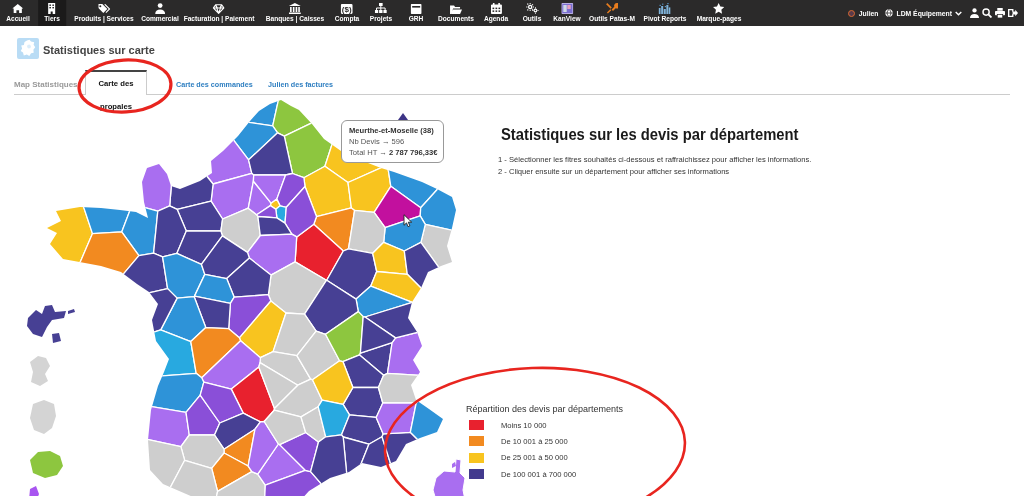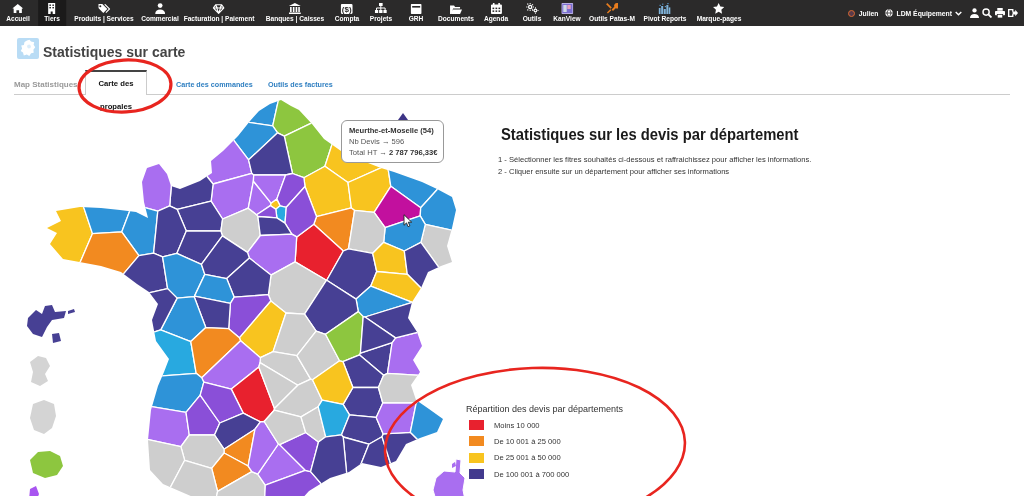--- a/index.html
+++ b/index.html
@@ -2,34 +2,34 @@
 <html><head><meta charset="utf-8"><style>
 * { margin:0; padding:0; box-sizing:border-box; }
 html,body { width:1024px; height:496px; background:#fff; font-family:"Liberation Sans",sans-serif; overflow:hidden; position:relative; }
 .topnav { position:absolute; left:0; top:0; width:1024px; height:26px; background:#2b2a2a; z-index:20; }
 .navitem { position:absolute; top:0; height:26px; transform:translateX(-50%); text-align:center; }
 .navitem.active { background:#1b1a1a; padding:0 6px; }
 .nico { height:14px; display:flex; align-items:flex-end; justify-content:center; padding-top:3px; }
 .nlbl { color:#fff; font-size:6.6px; font-weight:bold; white-space:nowrap; line-height:8px; margin-top:1px; }
 .navright { position:absolute; right:6px; top:0; height:26px; display:flex; align-items:center; gap:3px; color:#fff; font-size:6.8px; font-weight:bold; }
 .crumb-ic { position:absolute; left:17px; top:38px; width:22px; height:21px; background:#b9dcf5; border-radius:2px; }
-.crumb-t { position:absolute; left:43px; top:44px; font-size:14px; font-weight:bold; color:#444; }
+.crumb-t { position:absolute; left:43px; top:44px; font-size:11px; font-weight:bold; color:#444; }
 .tabs-hr { position:absolute; left:14px; top:94px; width:996px; border-top:1px solid #ccc; }
 .tab0 { position:absolute; left:14px; top:80px; font-size:8px; color:#999;font-weight:bold; }
 .tabA { position:absolute; left:85px; top:70px; width:62px; height:25px; background:#fff; border:1px solid #ccc; border-top:2px solid #444; border-bottom:none; z-index:5; text-align:center; font-size:7.7px; font-weight:bold; color:#111; line-height:23px; }
 .tabB { position:absolute; top:80px; font-size:7.2px; font-weight:bold; color:#2f7fc1; }
 .h1 { position:absolute; left:501px; top:125px; font-size:17px; font-weight:bold; color:#1a1a1a; transform:scaleX(0.87); transform-origin:0 0; white-space:nowrap; }
 .instr { position:absolute; left:498px; top:154px; font-size:7.6px; color:#333; line-height:12px; }
 .tooltip { position:absolute; left:341px; top:120px; width:103px; height:43px; background:#fff; border:1px solid #999; border-radius:6px; z-index:10; padding:4px 7px; font-size:7.6px; color:#555; line-height:11px; white-space:nowrap; }
 .tooltip b { color:#333; }
 .legend { position:absolute; left:466px; top:400px; z-index:8; }
 .leg-t { font-size:9px; color:#333; margin-bottom:3px; margin-top:4px; }
 .leg-row { display:flex; align-items:center; height:16.3px; }
 .leg-sq { width:15px; height:10px; margin-left:3px; }
-.leg-lb { font-size:7.6px; color:#333; margin-left:10px; }
+.leg-lb { font-size:7.6px; color:#333; margin-left:17px; }
 </style></head>
 <body>
 <div class="topnav">
 <div class="navitem" style="left:18px">
       <div class="nico">
         <svg width="11" height="10" viewBox="0 0 12 11">
           <path fill="#fff" d="M6 0L0 5h1.5v5h3V7h3v3h3V5H12z"></path>
         </svg>
       </div>
       <div class="nlbl">Accueil</div>
@@ -243,21 +243,21 @@
 <div class="crumb-ic"><svg width="22" height="21" viewBox="0 0 22 21">
       <path fill="#fff" d="M10 2.5l2.5-0.8 1.5 1.8 3.2 0.7-0.6 2.6 1.6 2.4-1.8 2.5 0.3 3-2.6 0.6-1.8 2.7-2.5-1.4-3 0.8-0.8-2.8-2.3-1.6 1.4-2.6-0.9-2.9 2.7-0.6 0.6-2.9z"></path>
       <path fill="#b9dcf5" d="M10.5 7l2-0.5 1.5 1.5-0.5 2-2 0.5-1.5-1.5z" opacity="0.5"></path>
     </svg></div>
 <div class="crumb-t">Statistiques sur carte</div>
 
 <div class="tab0">Map Statistiques</div>
 <div class="tabs-hr"></div>
 <div class="tabA">Carte des propales</div>
 <div class="tabB" style="left:176px">Carte des commandes</div>
-<div class="tabB" style="left:268px">Outils des factures</div>
+<div class="tabB" style="left:268px">Julien des factures</div>
 
 <svg width="1024" height="496" viewBox="0 0 1024 496" style="position:absolute;left:0;top:0">
 <defs>
       <clipPath id="fr">
         <path d="M270,104 L281,100 L291,106 L299,110 L312,124 L324,139 L341,151 L356,156 L368,163 L381,168 L394,172 L408,177 L422,182 L437,189 L452,197 L456,210 L452,228 L447,246 L452,262 L441,266 L428,272 L421,288 L412,302 L408,318 L417,332 L422,346 L413,360 L420,372 L411,385 L416,400 L429,409 L443,419 L437,432 L420,438 L406,444 L396,461 L381,467 L362,463 L349,472 L330,478 L309,491 L299,502 L285,506 L240,506 L200,500 L163,484 L150,470 L148,440 L151,410 L158,386 L164,372 L169,359 L156,341 L152,320 L158,304 L149,292 L137,284 L121,272 L101,266 L85,263 L63,259 L50,244 L57,233 L47,228 L61,221 L56,211 L80,207 L101,208 L120,210 L136,212 L148,218 L144,202 L142,182 L147,168 L159,164 L167,174 L171,186 L180,189 L200,181 L212,173 L211,161 L223,151 L238,136 L250,121 L259,111 Z"></path>
       </clipPath>
     </defs>
 <g clip-path="url(#fr)" stroke="#fff" stroke-width="1.3" stroke-linejoin="round">
 <path d="M272.7,125.8 L320.9,-91.2 L310.0,-93.3 L250.0,-95.9 L190.0,-89.8 L130.0,-74.8 L70.0,-51.1 L66.4,-49.2 L153.7,73.8 L216.7,117.8 Z" fill="#2e93d8"></path>
 <path d="M277.6,132.8 L284.3,136.1 L344.1,107.3 L458.8,-57.3 L430.0,-69.2 L370.0,-85.2 L320.9,-91.2 L272.7,125.8 Z" fill="#8dc63f"></path>
@@ -364,21 +364,21 @@
 <path d="M68,311 L74,309 L75,312 L68,314 Z" fill="#474094"></path>
 <path d="M30,362 L38,356 L46,358 L50,366 L45,374 L48,381 L40,386 L31,382 L33,372 Z" fill="#d4d4d4"></path>
 <path d="M33,404 L44,400 L54,404 L56,416 L52,428 L44,434 L34,430 L30,418 Z" fill="#d4d4d4"></path>
 <path d="M30,460 L38,452 L50,451 L60,456 L63,466 L57,475 L45,478 L33,473 Z" fill="#8dc63f"></path>
 <path d="M30,489 L36,486 L39,494 L36,502 L29,500 Z" fill="#a855f0"></path>
 </svg>
 <svg width="12" height="8" viewBox="0 0 12 8" style="position:absolute;left:397px;top:113px;z-index:9">
     <path fill="#3d3486" d="M6 0L11 7H1z"></path>
   </svg>
 
-<div class="tooltip"><b>Meurthe-et-Moselle (54)</b><br>Nb Devis → 596<br>Total HT → <b>2 787 796,33€</b></div>
+<div class="tooltip"><b>Meurthe-et-Moselle (38)</b><br>Nb Devis → 596<br>Total HT → <b>2 787 796,33€</b></div>
 
 <div class="h1">Statistiques sur les devis par département</div>
 <div class="instr">1 - Sélectionner les fitres souhaités ci-dessous et raffraichissez pour afficher les informations.<br>2 - Cliquer ensuite sur un département pour afficher ses informations</div>
 
 <div class="legend">
  <div class="leg-t">Répartition des devis par départements</div>
  <div class="leg-row">
       <div class="leg-sq" style="background:#e8212e"></div>
       <div class="leg-lb">Moins 10 000</div>
     </div>

